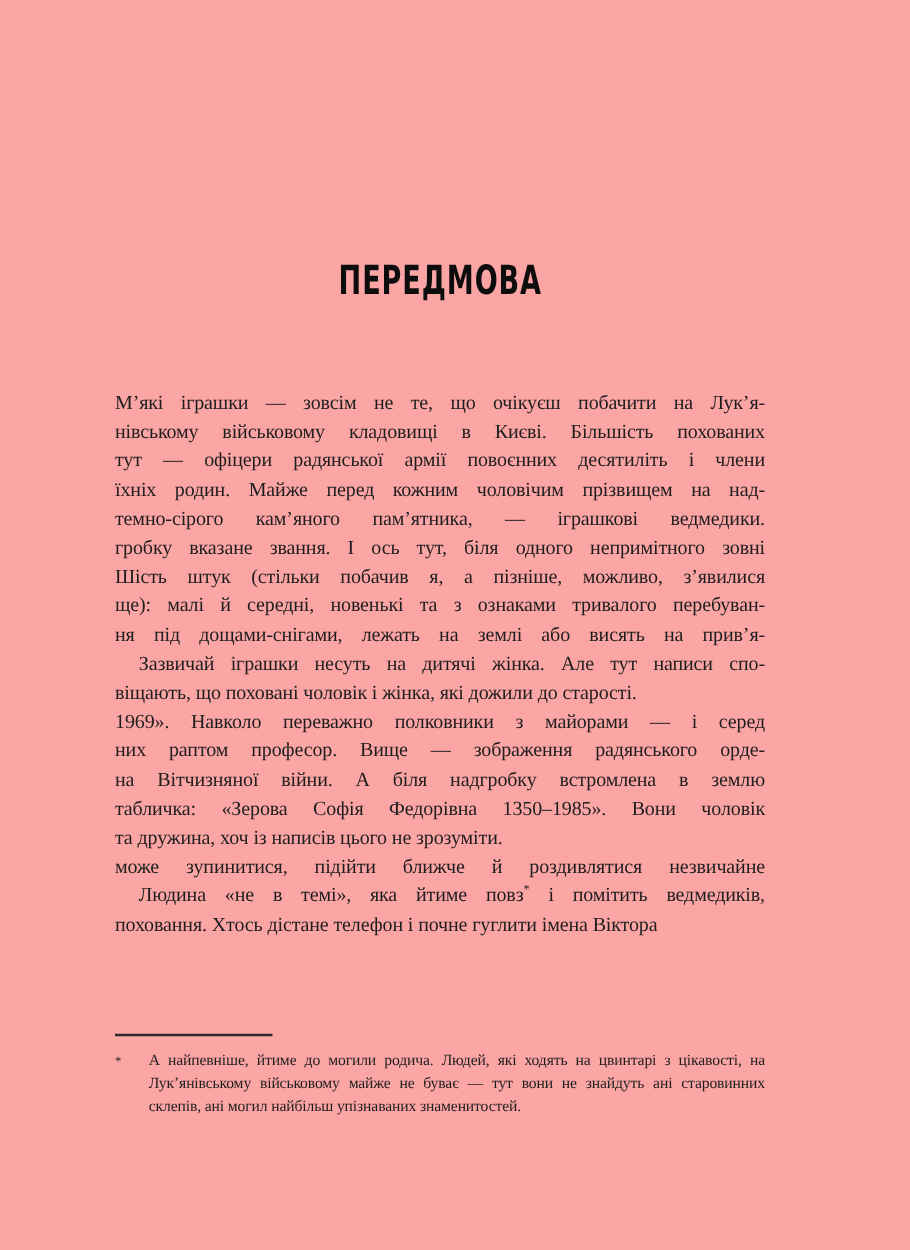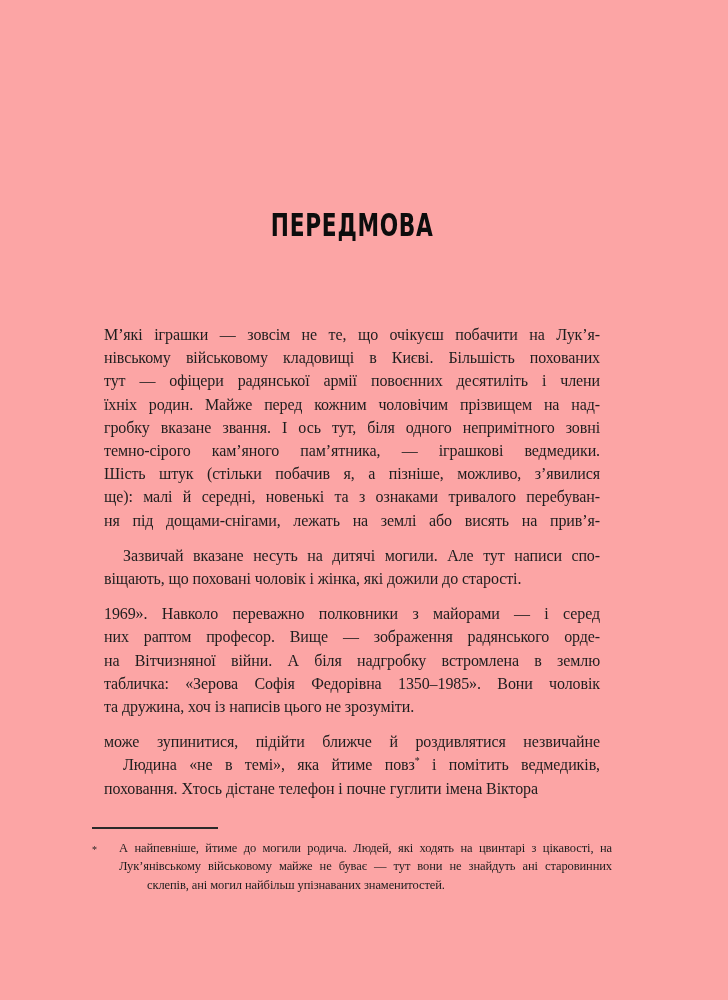--- a/index.html
+++ b/index.html
@@ -37,21 +37,21 @@
     position: absolute;
     left: 92px;
     top: 311px;
     width: 520px;
     font-family: "Liberation Serif", serif;
     font-size: 16px;
     line-height: 23.2px;
     color: #1e1e1e;
     letter-spacing: -0.1px;
   }
-  .paragraph { margin: 12px; }
+  .paragraph { margin: 0; }
   .line {
     text-align: justify;
     text-align-last: justify;
     white-space: normal;
   }
   .line.last { text-align-last: left; }
   .line.indent { text-indent: 19px; }
   sup.fn-ref {
     font-size: 0.62em;
     vertical-align: super;
@@ -82,45 +82,45 @@
     width: 27px;
     font-size: 10px;
     padding-top: 2px;
     color: #1e1e1e;
   }
   .fn-text { flex: 1; }
   .fn-line {
     text-align: justify;
     text-align-last: justify;
   }
-  .fn-line.last { text-align-last: left; margin-left: 28px; }
+  .fn-line.last { text-align-last: left; }
 </style>
 </head>
 <body>
 
 <div class="page">
 
   <div class="title-wrap">
     <span class="chapter-title">ПЕРЕДМОВА</span>
   </div>
 
   <div class="body-text">
       <div class="paragraph">
         <div class="line">М’які іграшки — зовсім не те, що очікуєш побачити на Лук’я-</div>
         <div class="line">нівському військовому кладовищі в Києві. Більшість похованих</div>
         <div class="line">тут — офіцери радянської армії повоєнних десятиліть і члени</div>
         <div class="line">їхніх родин. Майже перед кожним чоловічим прізвищем на над-</div>
+        <div class="line">темно-сірого кам’яного пам’ятника, — іграшкові ведмедики.</div>
         <div class="line">гробку вказане звання. І ось тут, біля одного непримітного зовні</div>
-        <div class="line">темно-сірого кам’яного пам’ятника, — іграшкові ведмедики.</div>
         <div class="line">Шість штук (стільки побачив я, а пізніше, можливо, з’явилися</div>
         <div class="line">ще): малі й середні, новенькі та з ознаками тривалого перебуван-</div>
         <div class="line">ня під дощами-снігами, лежать на землі або висять на прив’я-</div>
       </div>
       <div class="paragraph">
-        <div class="line indent">Зазвичай вказане несуть на дитячі могили. Але тут написи спо-</div>
+        <div class="line indent">Зазвичай іграшки несуть на дитячі жінка. Але тут написи спо-</div>
         <div class="line last">віщають, що поховані чоловік і жінка, які дожили до старості.</div>
       </div>
       <div class="paragraph">
         <div class="line">1969». Навколо переважно полковники з майорами — і серед</div>
         <div class="line">них раптом професор. Вище — зображення радянського орде-</div>
         <div class="line">на Вітчизняної війни. А біля надгробку встромлена в землю</div>
         <div class="line">табличка: «Зерова Софія Федорівна 1350–1985». Вони чоловік</div>
         <div class="line last">та дружина, хоч із написів цього не зрозуміти.</div>
       </div>
       <div class="paragraph">

